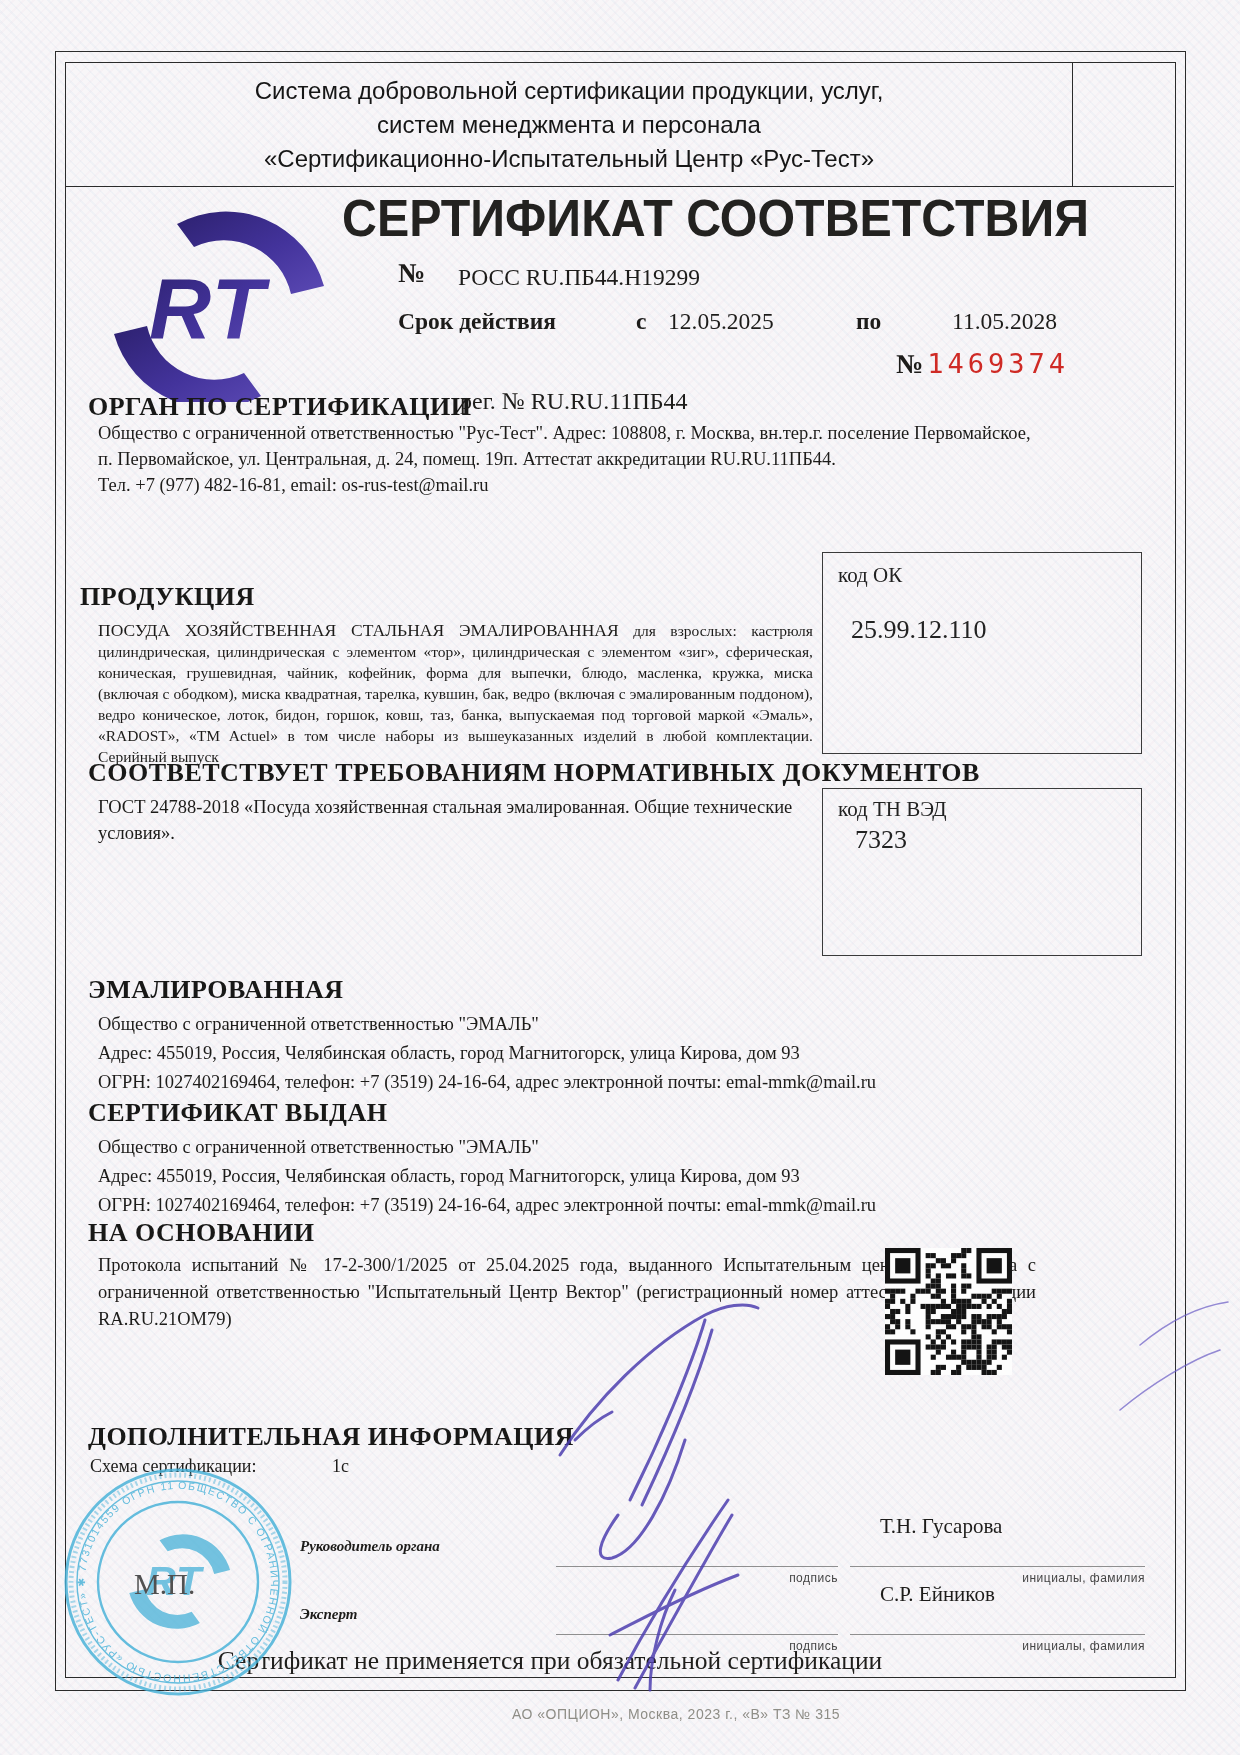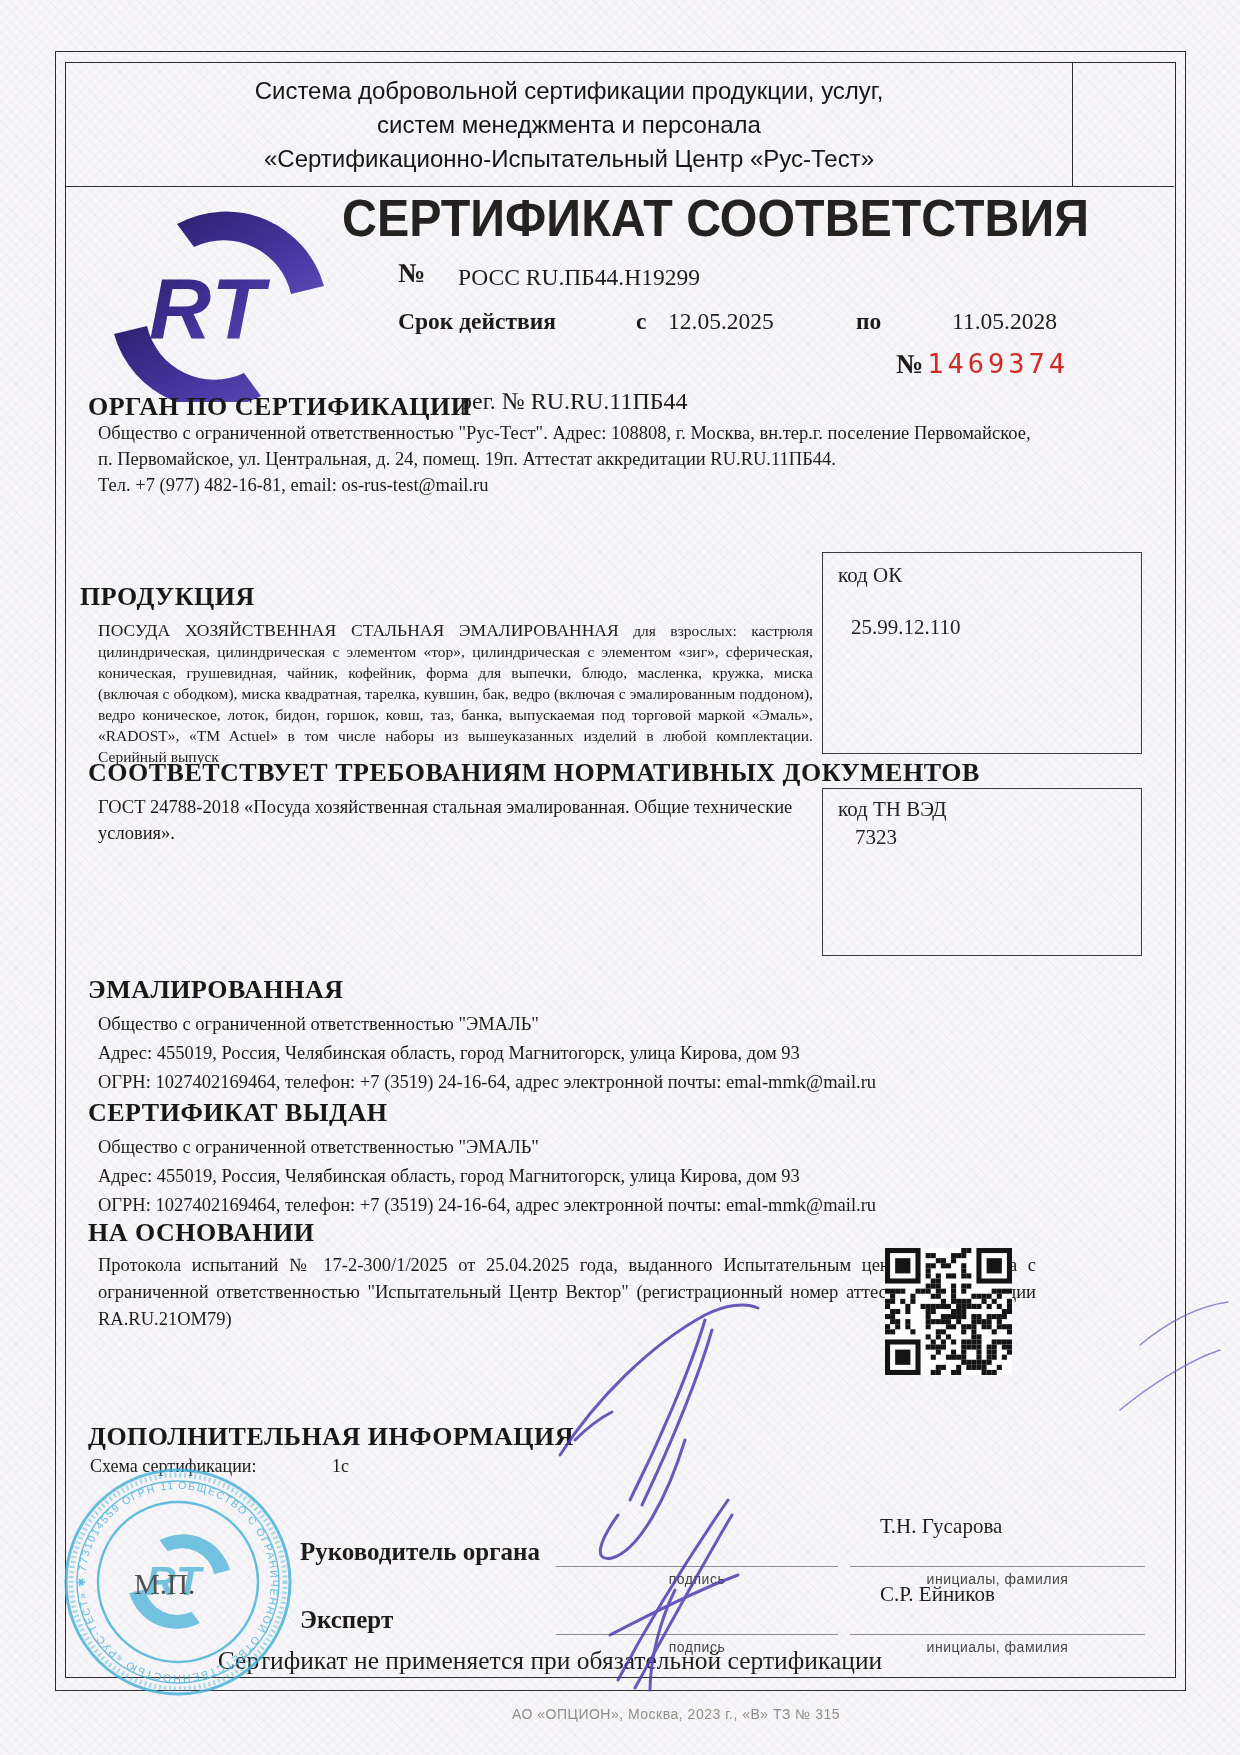--- a/index.html
+++ b/index.html
@@ -22,25 +22,25 @@
     font-size:52px;color:#232220;letter-spacing:0px;transform:scaleX(0.93);transform-origin:left top;white-space:nowrap;}
   .serif23{font-size:23.5px;}
   .bold{font-weight:700;text-align:right;}
   .red-num{font-family:"DejaVu Sans Mono",monospace;font-size:27px;color:#cf2a25;letter-spacing:4px;}
   .sec-head{font-weight:700;font-size:26px;letter-spacing:0.5px;color:#181817;white-space:nowrap;}
   .body-text{font-size:18.5px;color:#1d1c1a;line-height:26px;}
   .small-body{font-size:15.5px;line-height:21px;text-align:justify;}
   .lead-caps{font-size:17.5px;}
   .code-box{border:1.5px solid #3a3a3a;background:transparent;}
   .code-label{font-size:21px;color:#222;}
-  .code-value{font-size:21px;color:#222;}
-  .sig-role{font-weight:700;font-size:25px;white-space:nowrap;}
+  .code-value{font-size:26px;color:#222;}
+  .sig-role{font-weight:700;font-size:15px;white-space:nowrap;font-style:italic;}
   .sig-name{font-size:21px;white-space:nowrap;text-align:center;}
   .sig-line{border-top:1.2px solid #8f8f8f;height:0;}
-  .sig-caption{font-family:"Liberation Sans",sans-serif;font-size:14px;color:#454545;letter-spacing:0.5px;text-align:center;}
+  .sig-caption{font-family:"Liberation Sans",sans-serif;font-size:12px;color:#454545;letter-spacing:0.5px;text-align:right;}
   .disclaimer{font-size:25.5px;color:#1f1e1c;text-align:center;white-space:nowrap;z-index:2;}
   .print-info{font-family:"Liberation Sans",sans-serif;font-size:14px;color:#8e8d86;text-align:right;letter-spacing:0.5px;}
   .stamp-svg{z-index:5;opacity:0.82;}
   .qr{z-index:3;}
   .sig-ink{z-index:6;pointer-events:none;}
 </style>
 </head>
 <body>
 
 <div class="page">

